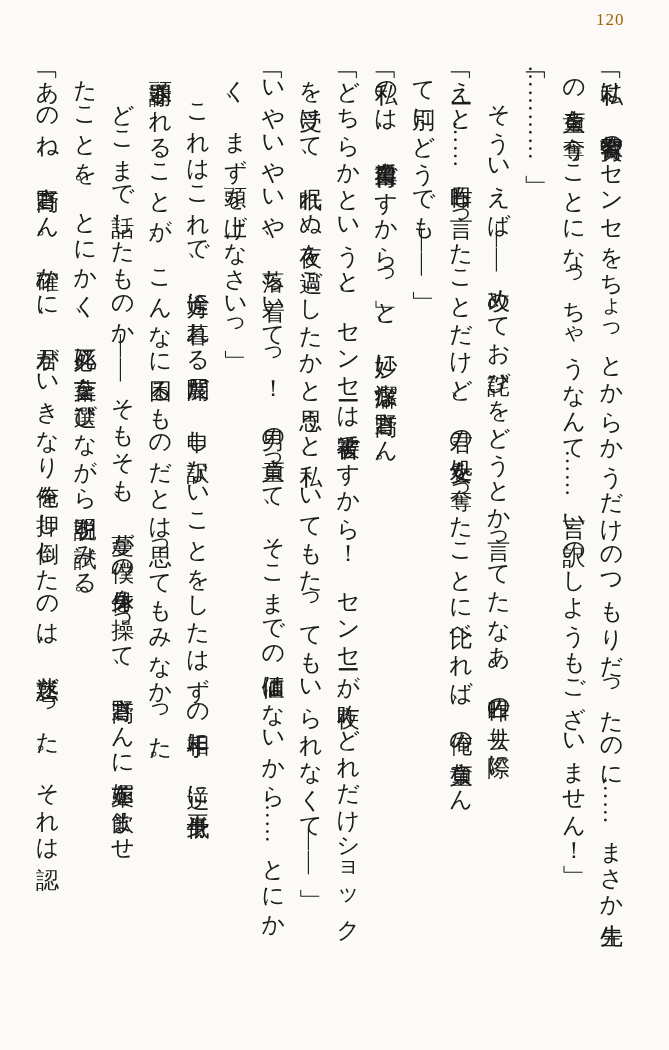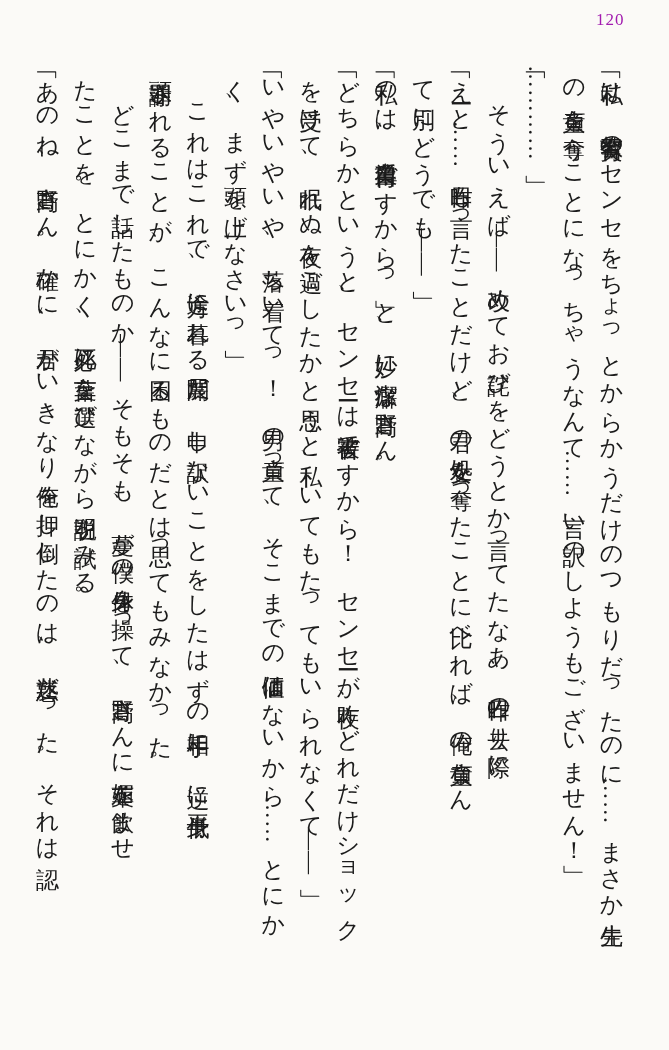--- a/index.html
+++ b/index.html
@@ -13,21 +13,21 @@
     background: #fbfaf7;
     overflow: hidden;
     font-family: "Liberation Serif", "DejaVu Serif", serif;
   }
   .page-number {
     position: absolute;
     top: 10px;
     left: 596px;
     font-size: 17px;
     letter-spacing: 1px;
-    color: #a21caf;
+    color: #a16207;
     font-family: "Liberation Serif", "DejaVu Serif", serif;
   }
   .text-block {
     position: absolute;
     top: 64px;
     right: 39px;
     height: 952px;
     writing-mode: vertical-rl;
     text-orientation: mixed;
     font-size: 23px;

